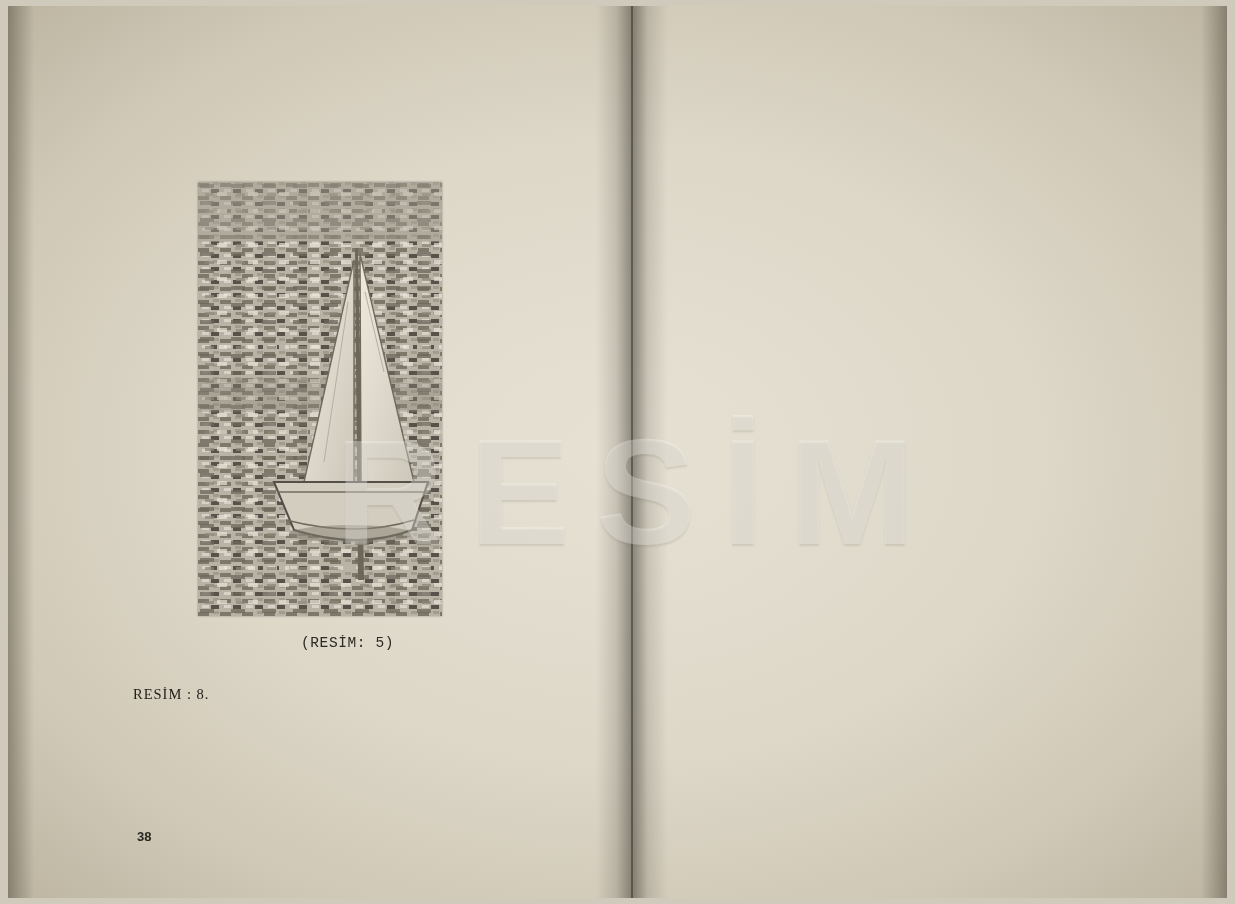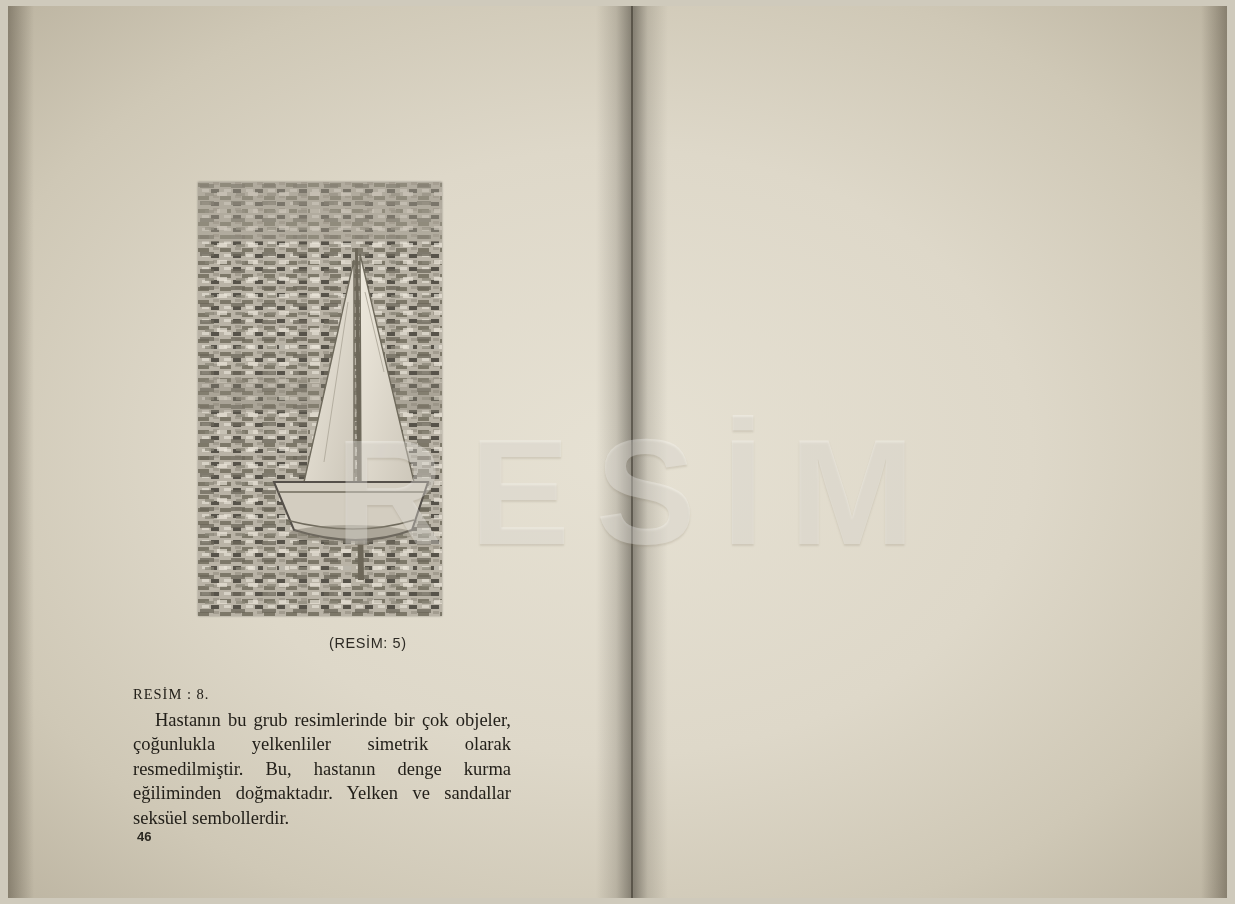--- a/index.html
+++ b/index.html
@@ -90,26 +90,25 @@
   .plate {
     position: absolute;
     box-shadow: 0 0 2px rgba(0,0,0,0.35);
     overflow: hidden;
     background: #b9b4a8;
   }
   #plate5 { left: 190px; top: 176px; width: 244px; height: 434px; }
 
   .plate-caption {
     position: absolute;
-    font-family: Liberation Sans, sans-serif;
+    font-family: Liberation Mono, monospace;
     font-size: 14.5px;
     color: #2d2a24;
     letter-spacing: 0.6px;
     white-space: nowrap;
-    margin-left: 28px;
   }
   #cap5 { left: 293px; top: 629px; }
 
   
   .textblock {
     position: absolute;
     color: #23201a;
   }
   .block-label {
     font-family: "Liberation Serif", serif;
@@ -185,24 +184,23 @@
           <path d="M80 310 L226 310" stroke="#6f6a5c" stroke-width="1.6"></path>
           <path d="M88 338 Q158 356 216 338" stroke="#6f6a5c" stroke-width="1.4" fill="none"></path>
           <ellipse cx="153" cy="352" rx="62" ry="9" fill="#857f71" opacity=".5"></ellipse>
         </svg>
       </div>
 
       <div class="plate-caption" id="cap5">(RESİM:  5)</div>
 
       <div class="textblock" id="text5">
         <div class="block-label">RESİM :   8.</div>
-        <div class="block-body"><span class="indent"></span><span>Hastanın bu grub resimlerinde bir çok objeler, çoğunlukla yelkenliler simetrik olarak resmedilmiştir. Bu, hastanın denge kurma eğiliminden doğmaktadır. Yelken ve sandallar seksüel sembollerdir.</span></div>
       </div>
 
-      <div class="folio" id="folio-left">46</div>
+      <div class="folio" id="folio-left">38</div>
     </div>
 
     <div class="page page-right">
 
       
       
 
       
 
       

